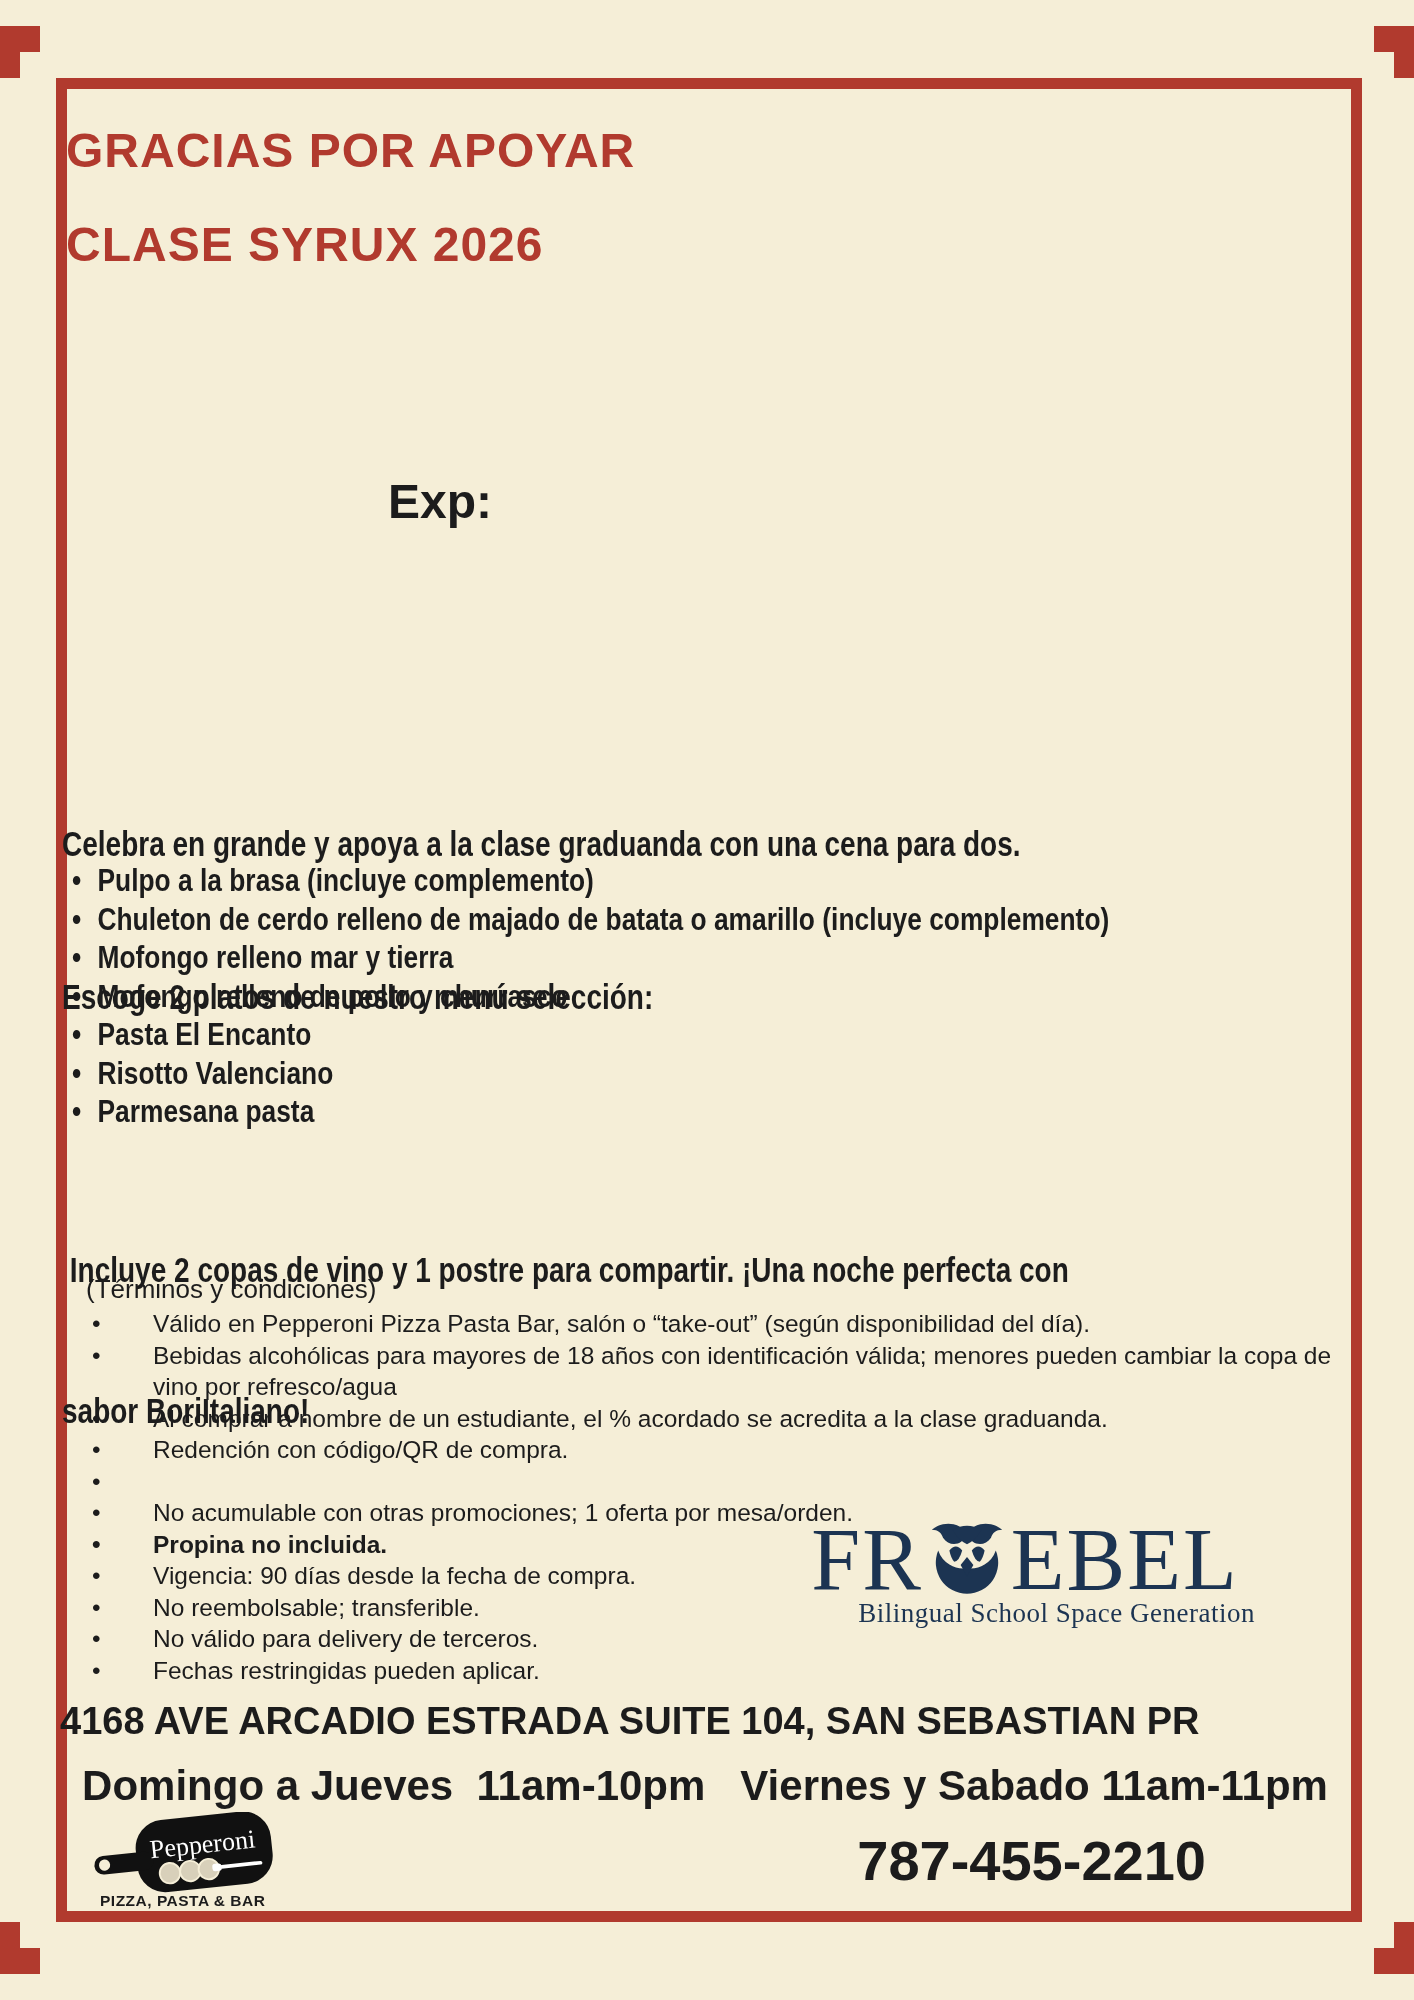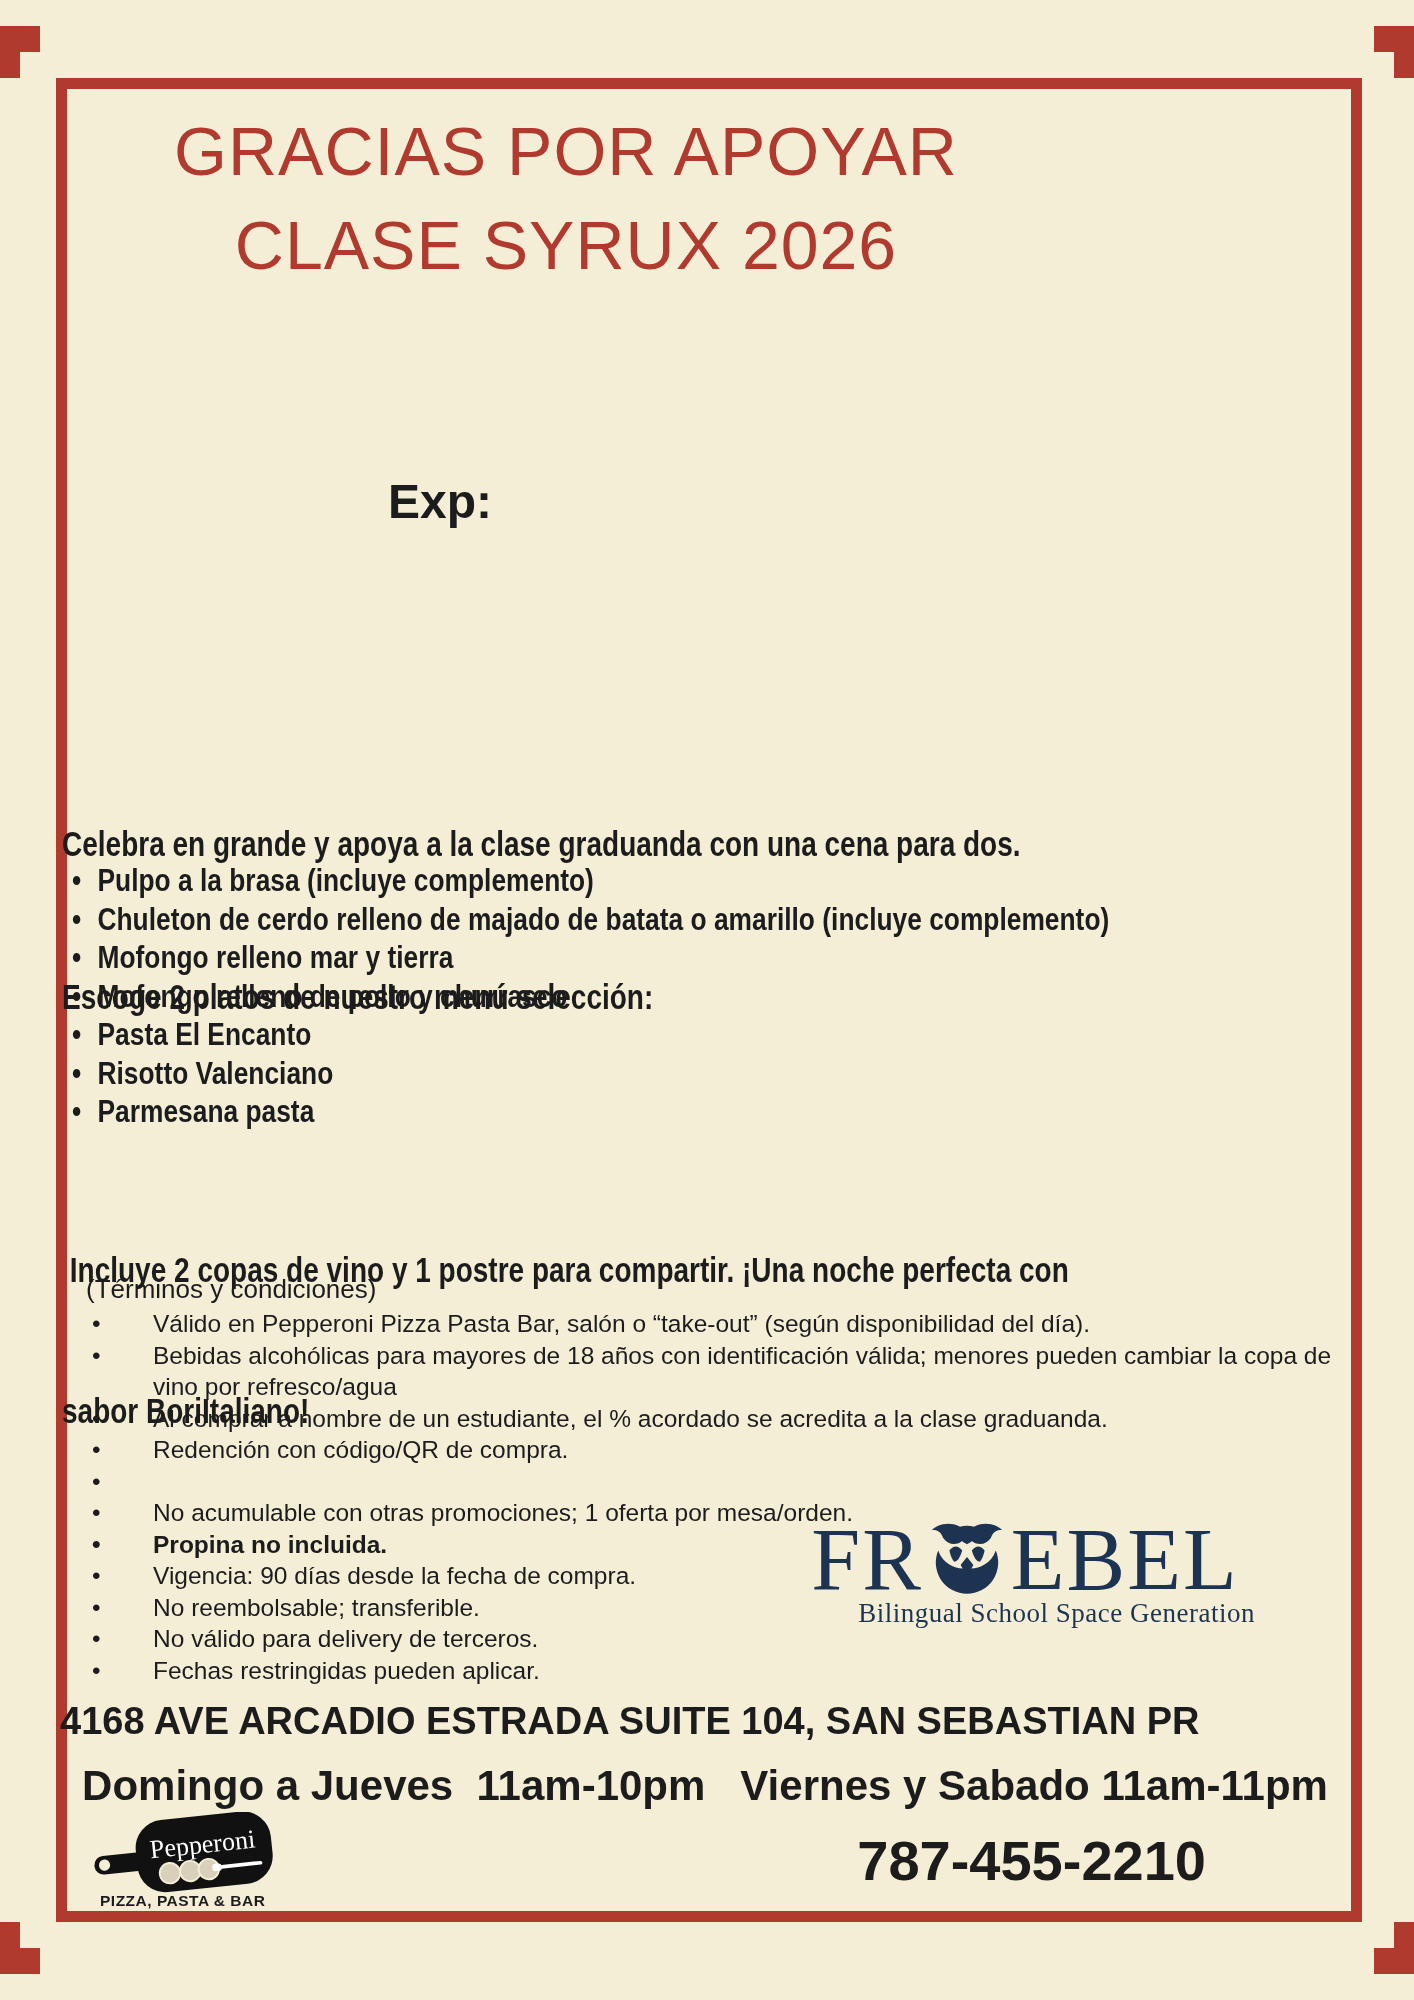--- a/index.html
+++ b/index.html
@@ -21,22 +21,22 @@
   .corner{
     width:40px;height:52px;background:#b13a2e;
     clip-path:polygon(0 0,100% 0,100% 50%,50% 50%,50% 100%,0 100%);
   }
   .corner.tl{left:0;top:26px;}
   .corner.tr{right:0;top:26px;transform:scaleX(-1);}
   .corner.bl{left:0;top:1922px;transform:scaleY(-1);}
   .corner.br{right:0;top:1922px;transform:scale(-1,-1);}
 
   .title{
-    left:66px;top:104px;width:1000px;text-align:center;
-    color:#b13a2e;font-weight:normal;font-size:68px;line-height:94px;
+    left:66px;top:104px;width:1000px;
+    color:#b13a2e;font-weight:bold;font-size:48px;line-height:94px;
     letter-spacing:1px;
   }
   .exp{left:388px;top:474px;font-size:48px;font-weight:bold;}
 
   .intro{
     left:62px;top:716px;font-size:35px;font-weight:bold;line-height:51px;
     transform:scaleX(0.8);transform-origin:left top;white-space:pre;
   }
 
   .menu{

